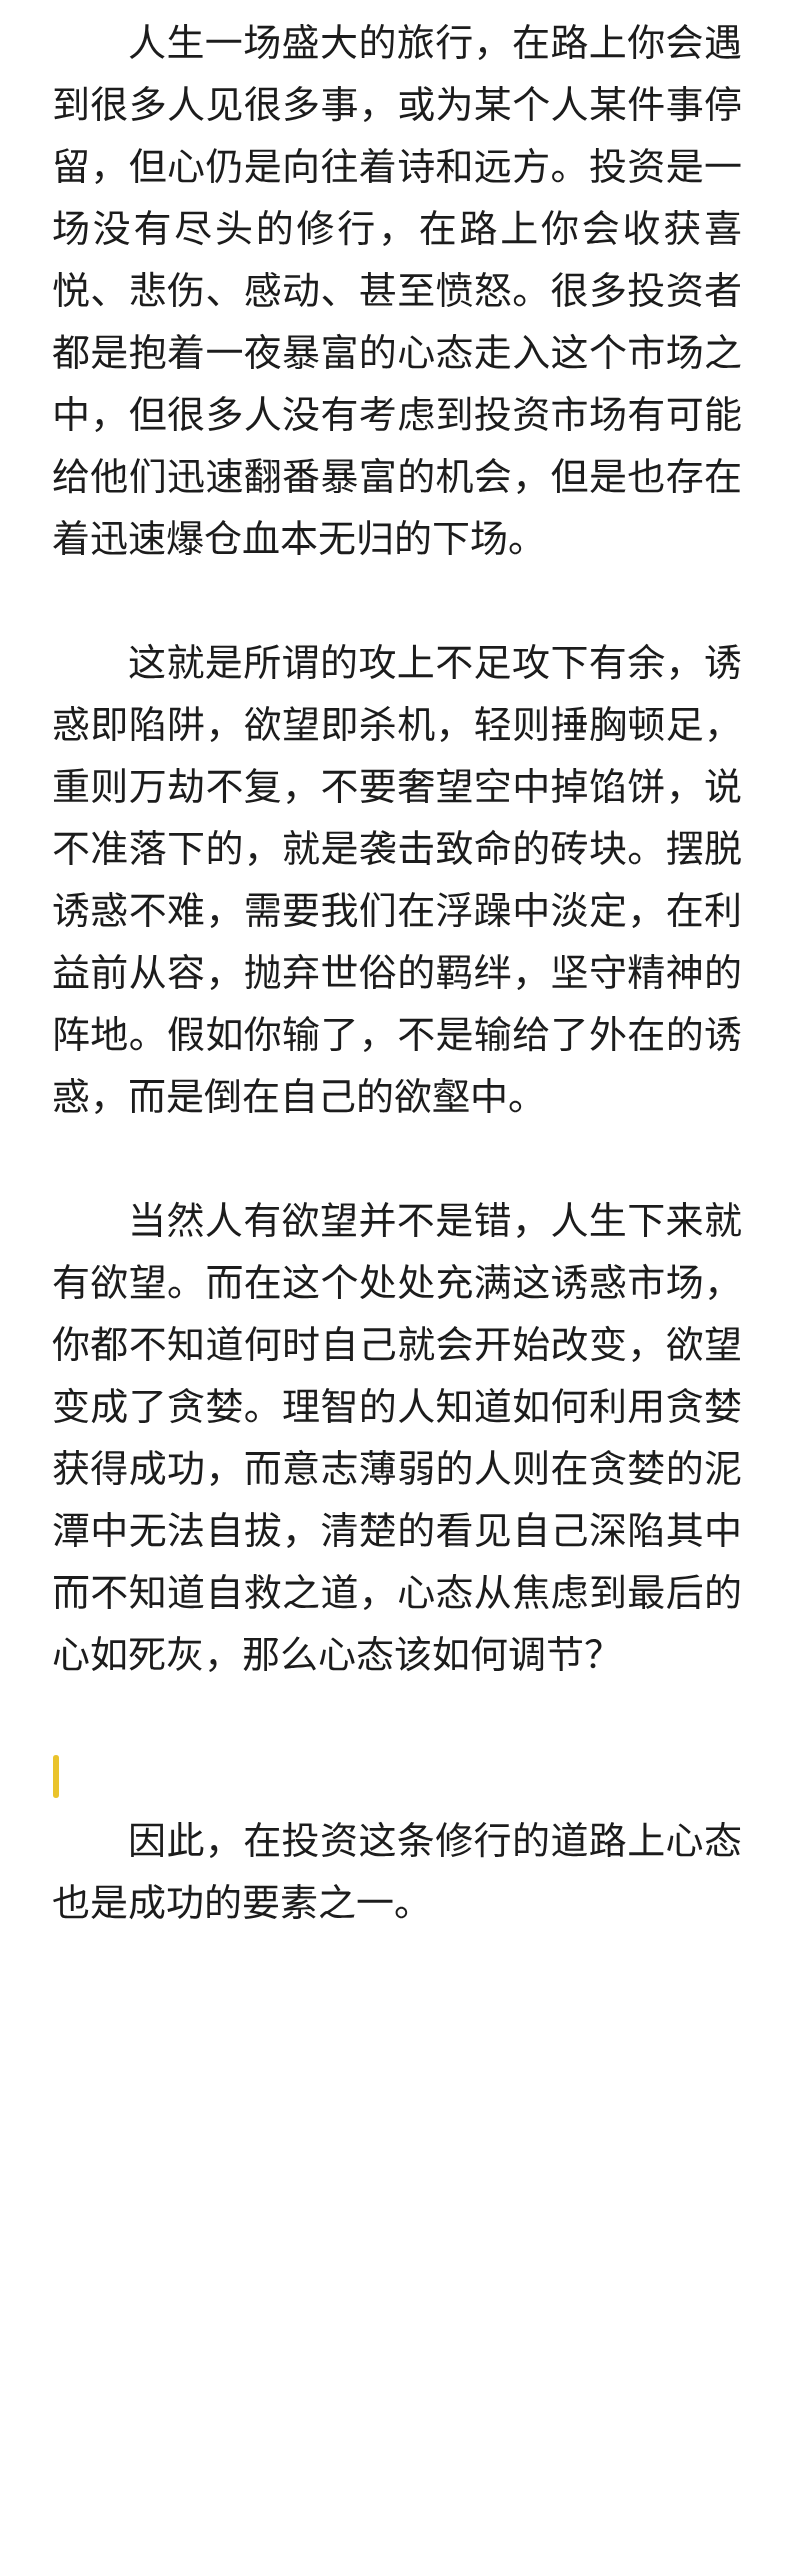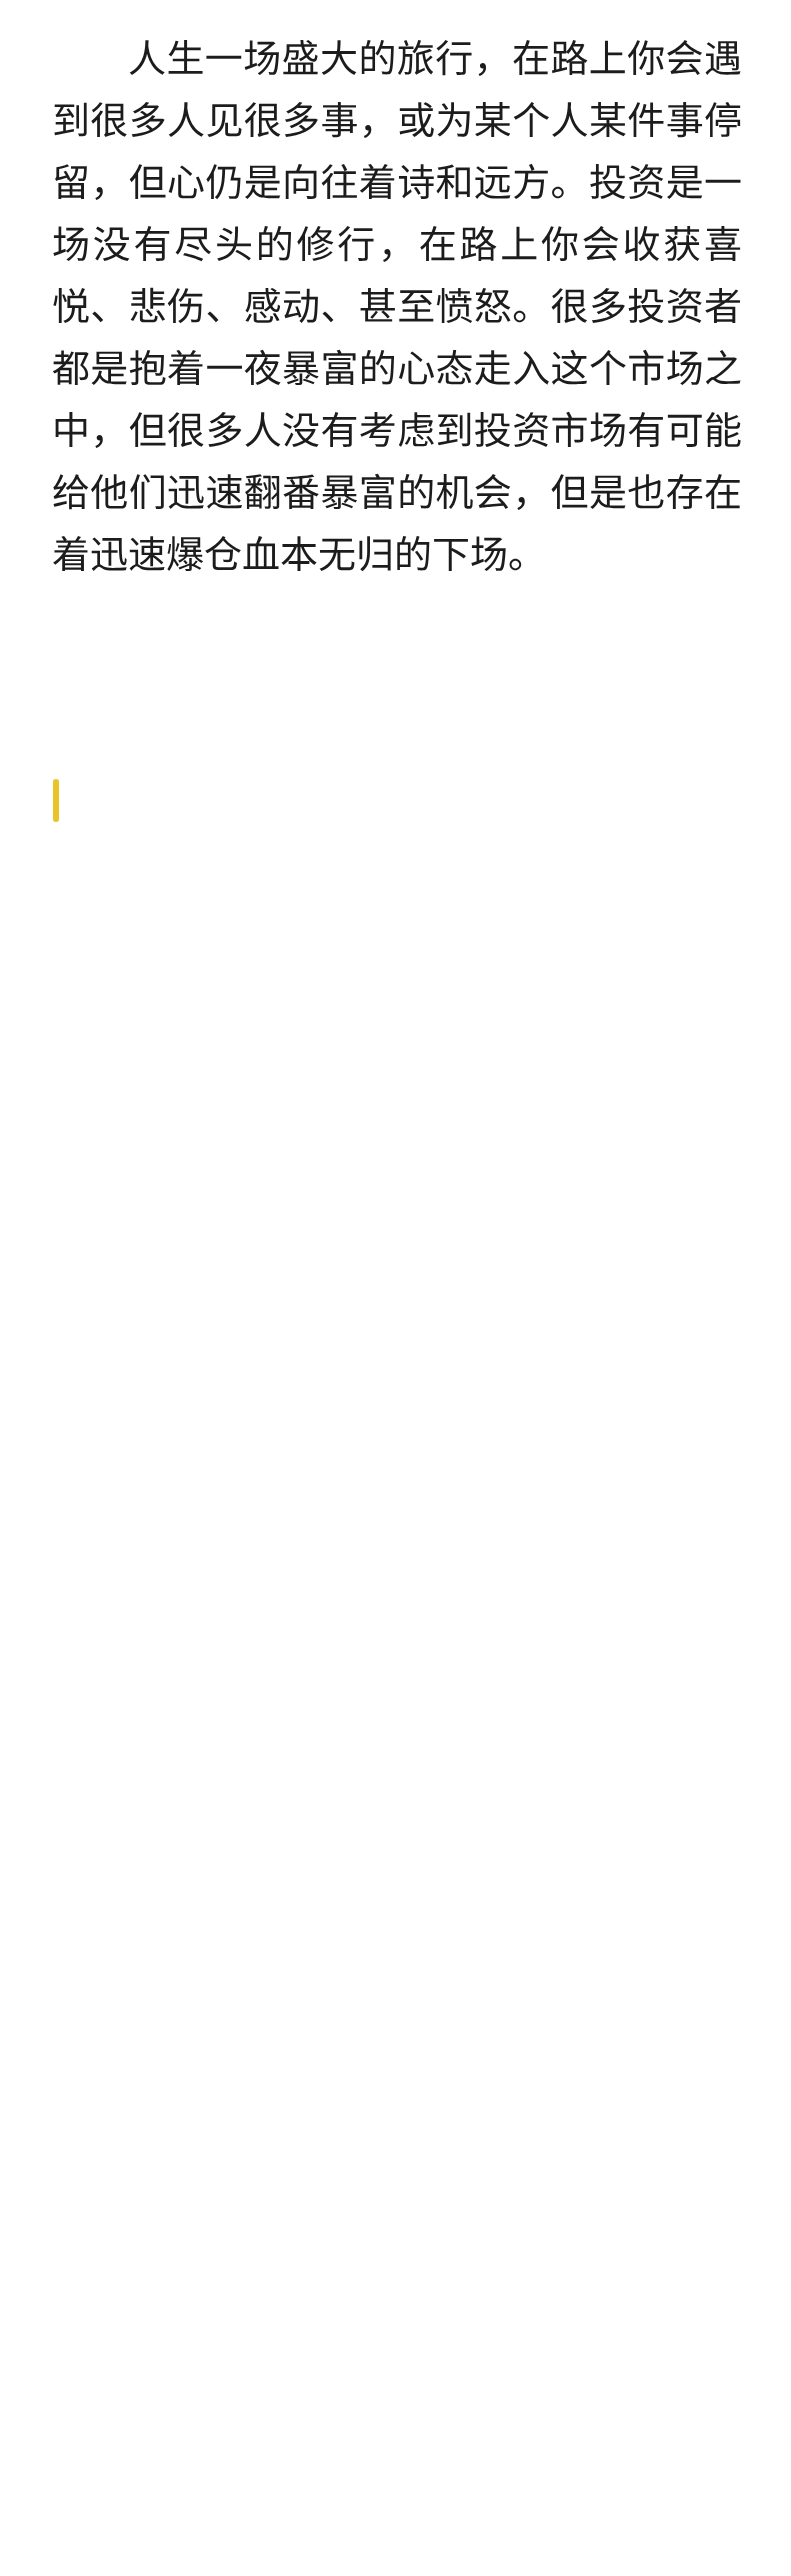--- a/index.html
+++ b/index.html
@@ -4,21 +4,21 @@
 <style>
   html, body {
     margin: 0;
     padding: 0;
     background: #ffffff;
   }
   .page {
     position: relative;
     width: 791px;
     height: 2284px;
-    margin: 16px auto;
+    margin: 0 auto;
     background: #ffffff;
     overflow: hidden;
     font-family: Liberation Serif, serif;
   }
   .article {
     position: absolute;
     top: 11.5px;
     left: 52px;
     width: 690px;
     color: #1c1c1c;
@@ -53,25 +53,28 @@
 </style>
 </head>
 <body>
 
 <div class="page" style="background: rgb(255, 255, 255);">
   <div class="article" style="color: rgb(28, 28, 28);">
 
     <p data-bind="article.paragraphs.0">人生一场盛大的旅行，在路上你会遇到很多人见很多事，或为某个人某件事停留，但心仍是向往着诗和远方。投资是一场没有尽头的修行，在路上你会收获喜悦、悲伤、感动、甚至愤怒。很多投资者都是抱着一夜暴富的心态走入这个市场之中，但很多人没有考虑到投资市场有可能给他们迅速翻番暴富的机会，但是也存在着迅速爆仓血本无归的下场。</p>
     <div class="para-gap"></div>
 
+    <p data-bind="article.paragraphs.1">这就是所谓的攻上不足攻下有余，诱惑即陷阱，欲望即杀机，轻则捶胸顿足，重则万劫不复，不要奢望空中掉馅饼，说不准落下的，就是袭击致命的砖块。摆脱诱惑不难，需要我们在浮躁中淡定，在利益前从容，抛弃世俗的羁绊，坚守精神的阵地。假如你输了，不是输给了外在的诱惑，而是倒在自己的欲壑中。</p>
     <div class="para-gap"></div>
 
+    <p data-bind="article.paragraphs.2">当然人有欲望并不是错，人生下来就有欲望。而在这个处处充满这诱惑市场，你都不知道何时自己就会开始改变，欲望变成了贪婪。理智的人知道如何利用贪婪获得成功，而意志薄弱的人则在贪婪的泥潭中无法自拔，清楚的看见自己深陷其中而不知道自救之道，心态从焦虑到最后的心如死灰，那么心态该如何调节？</p>
     <div class="para-gap"></div>
 
 
     <div class="cursor-row">
       <span class="caret" style="background: rgb(234, 195, 43);"></span>
     </div>
 
+    <p data-bind="article.paragraphs.4">因此，在投资这条修行的道路上心态也是成功的要素之一。</p>
 
   </div>
 </div>
 
 
 </body></html>

